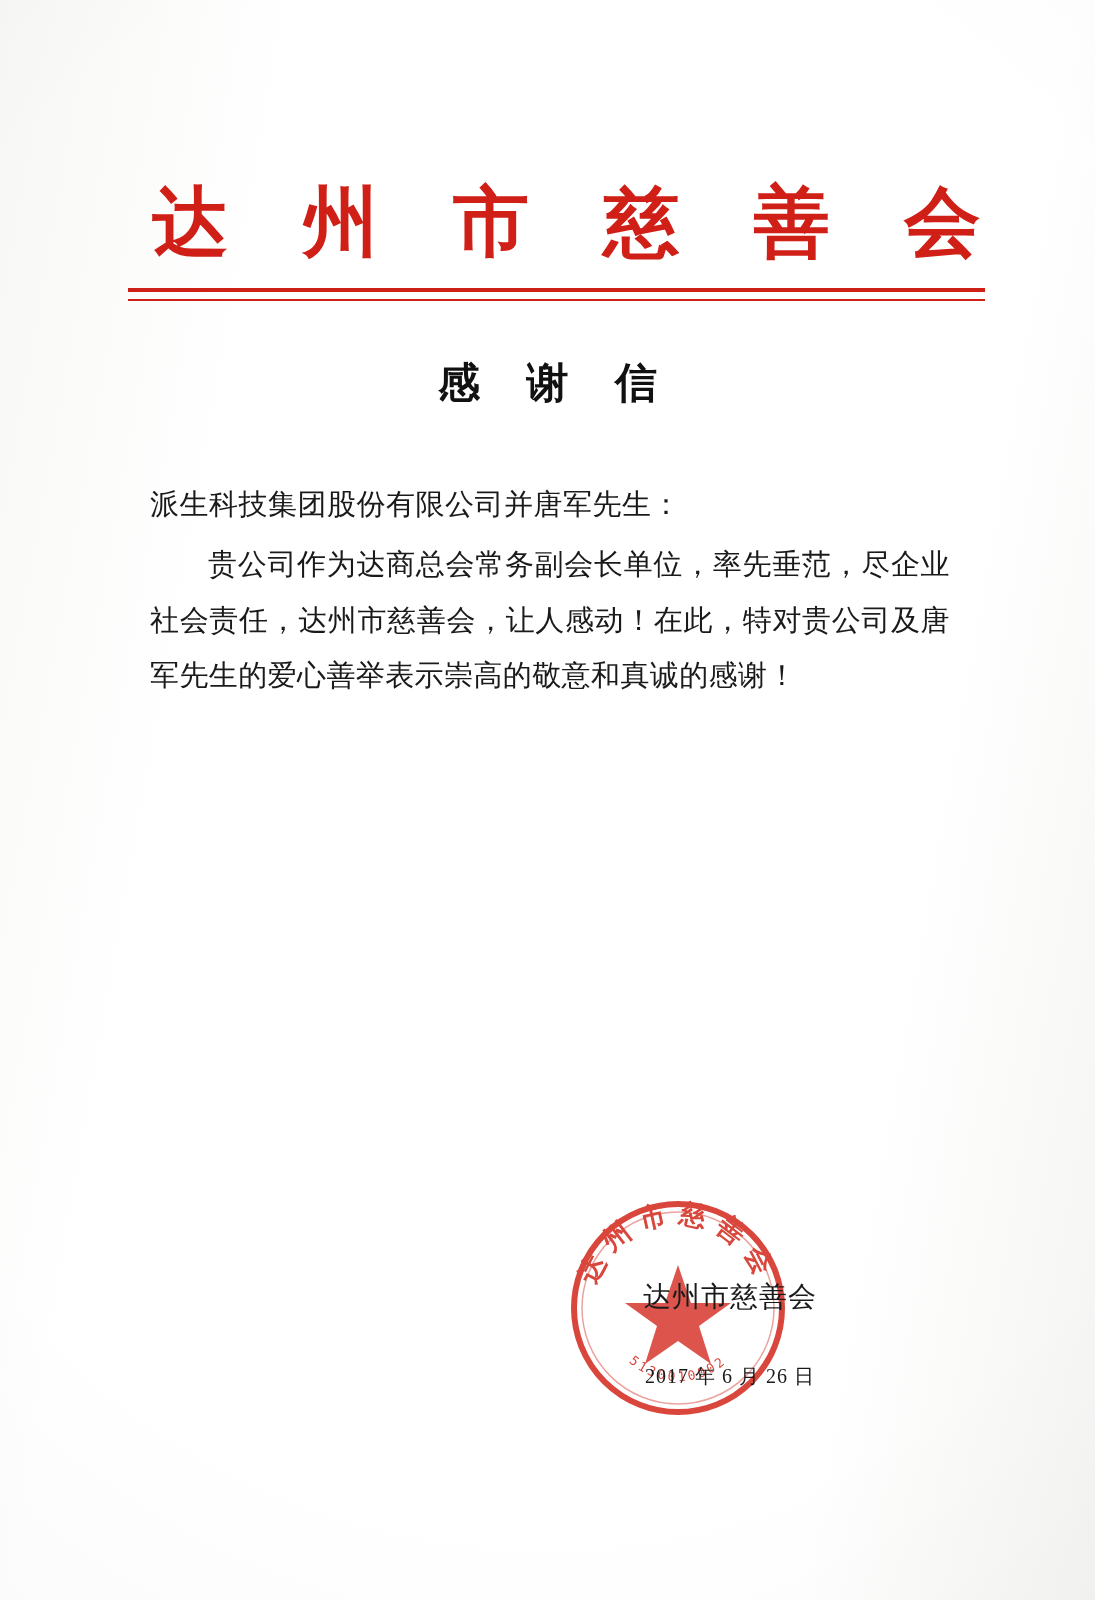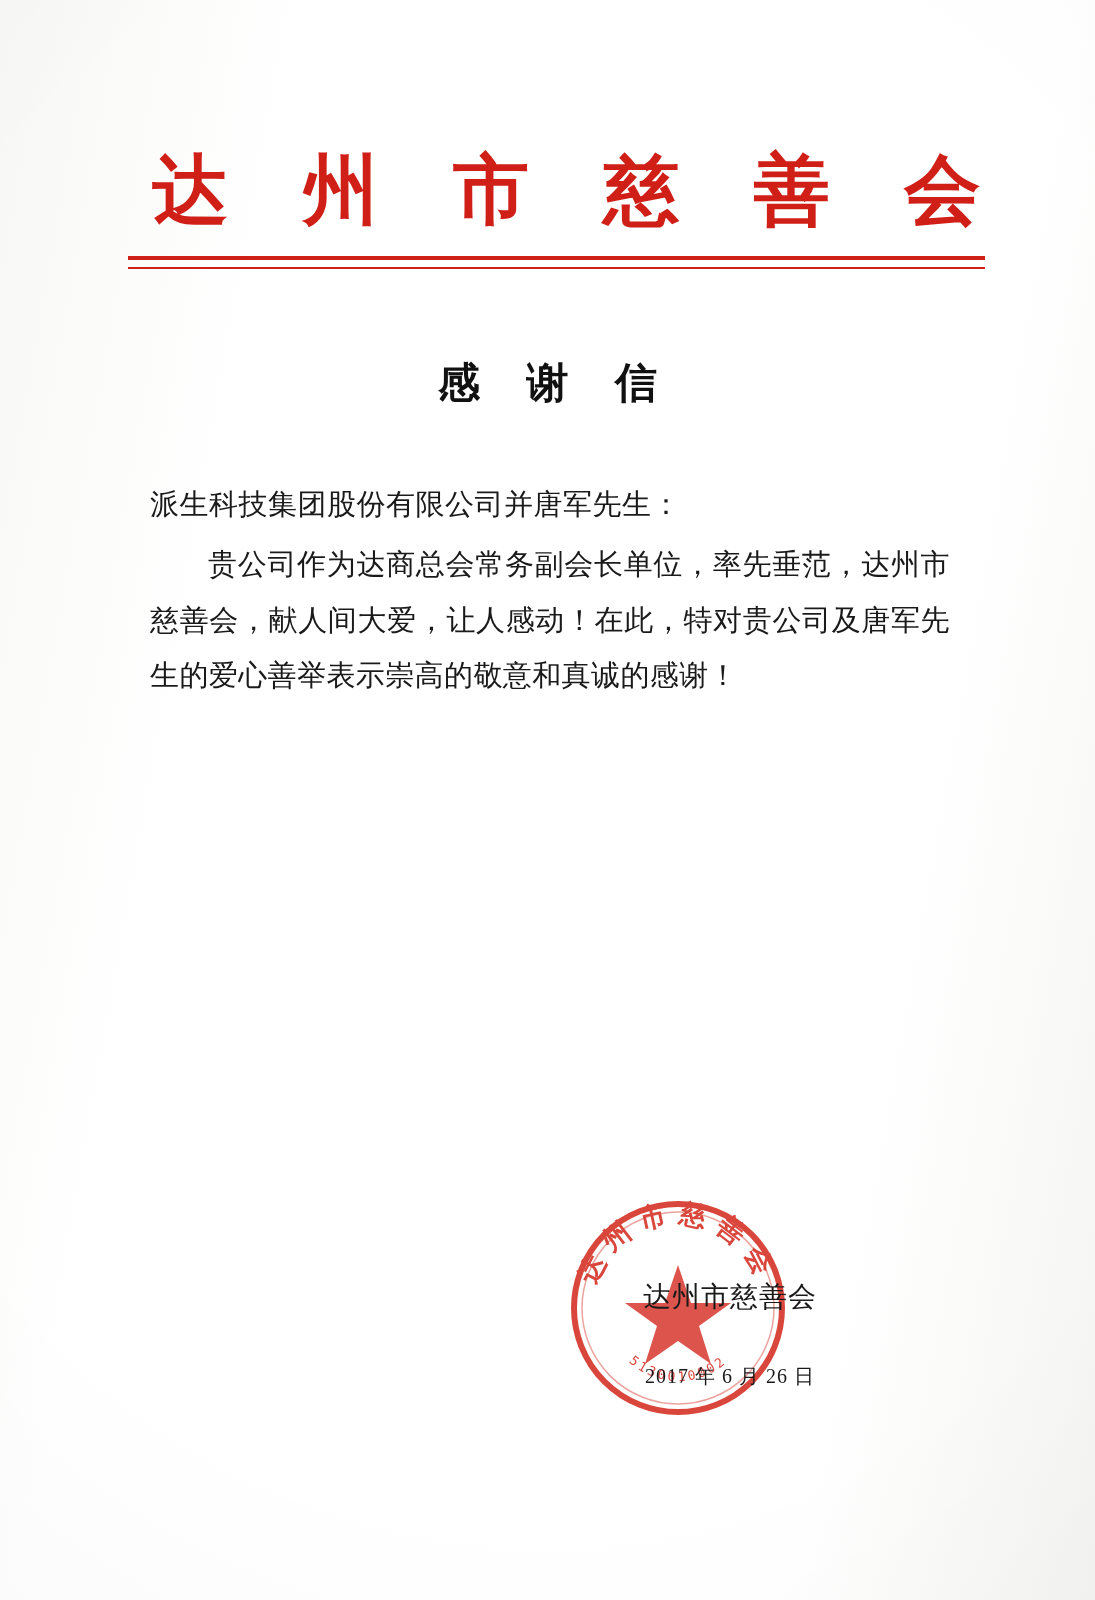--- a/index.html
+++ b/index.html
@@ -47,20 +47,21 @@
   .org-title {
     font-family: "DejaVu Serif", "Liberation Serif", serif;
     color: #d01f17;
     font-weight: bold;
     font-size: 76px;
     letter-spacing: 24px;
     text-align: center;
     line-height: 1.05;
     text-indent: 24px;
     white-space: nowrap;
+    margin-top: 32px;
   }
   .rule-wrap {
     margin-top: 26px;
   }
   .rule-thick {
     height: 4px;
     background: #cf2017;
   }
   .rule-thin {
     height: 2px;
@@ -158,21 +159,21 @@
     <div class="rule-wrap">
       <div class="rule-thick"></div>
       <div class="rule-thin"></div>
     </div>
   </div>
 
   <div class="doc-title">感 谢 信</div>
 
   <div class="body-area">
     <div class="salutation">派生科技集团股份有限公司并唐军先生：</div>
-    <p class="para">贵公司作为达商总会常务副会长单位，率先垂范，达州市慈善会，献人间大爱，让人感动！在此，特对贵公司及唐军先生的爱心善举表示崇高的敬意和真诚的感谢！</p>
+    <p class="para">贵公司作为达商总会常务副会长单位，率先垂范，尽企业社会责任，达州市慈善会，让人感动！在此，特对贵公司及唐军先生的爱心善举表示崇高的敬意和真诚的感谢！</p>
   </div>
 
   <div class="seal">
     <svg width="226" height="226" viewBox="0 0 226 226" xmlns="http://www.w3.org/2000/svg">
       <defs>
         <path id="ringPathTop" d="M 28,113 A 85,85 0 0 1 198,113" fill="none"></path>
         <path id="ringPathBottom" d="M 40,113 A 73,73 0 0 0 186,113" fill="none"></path>
       </defs>
       <g opacity="0.88">
         <circle cx="113" cy="113" r="104" fill="none" stroke="#d42d22" stroke-width="6"></circle>

